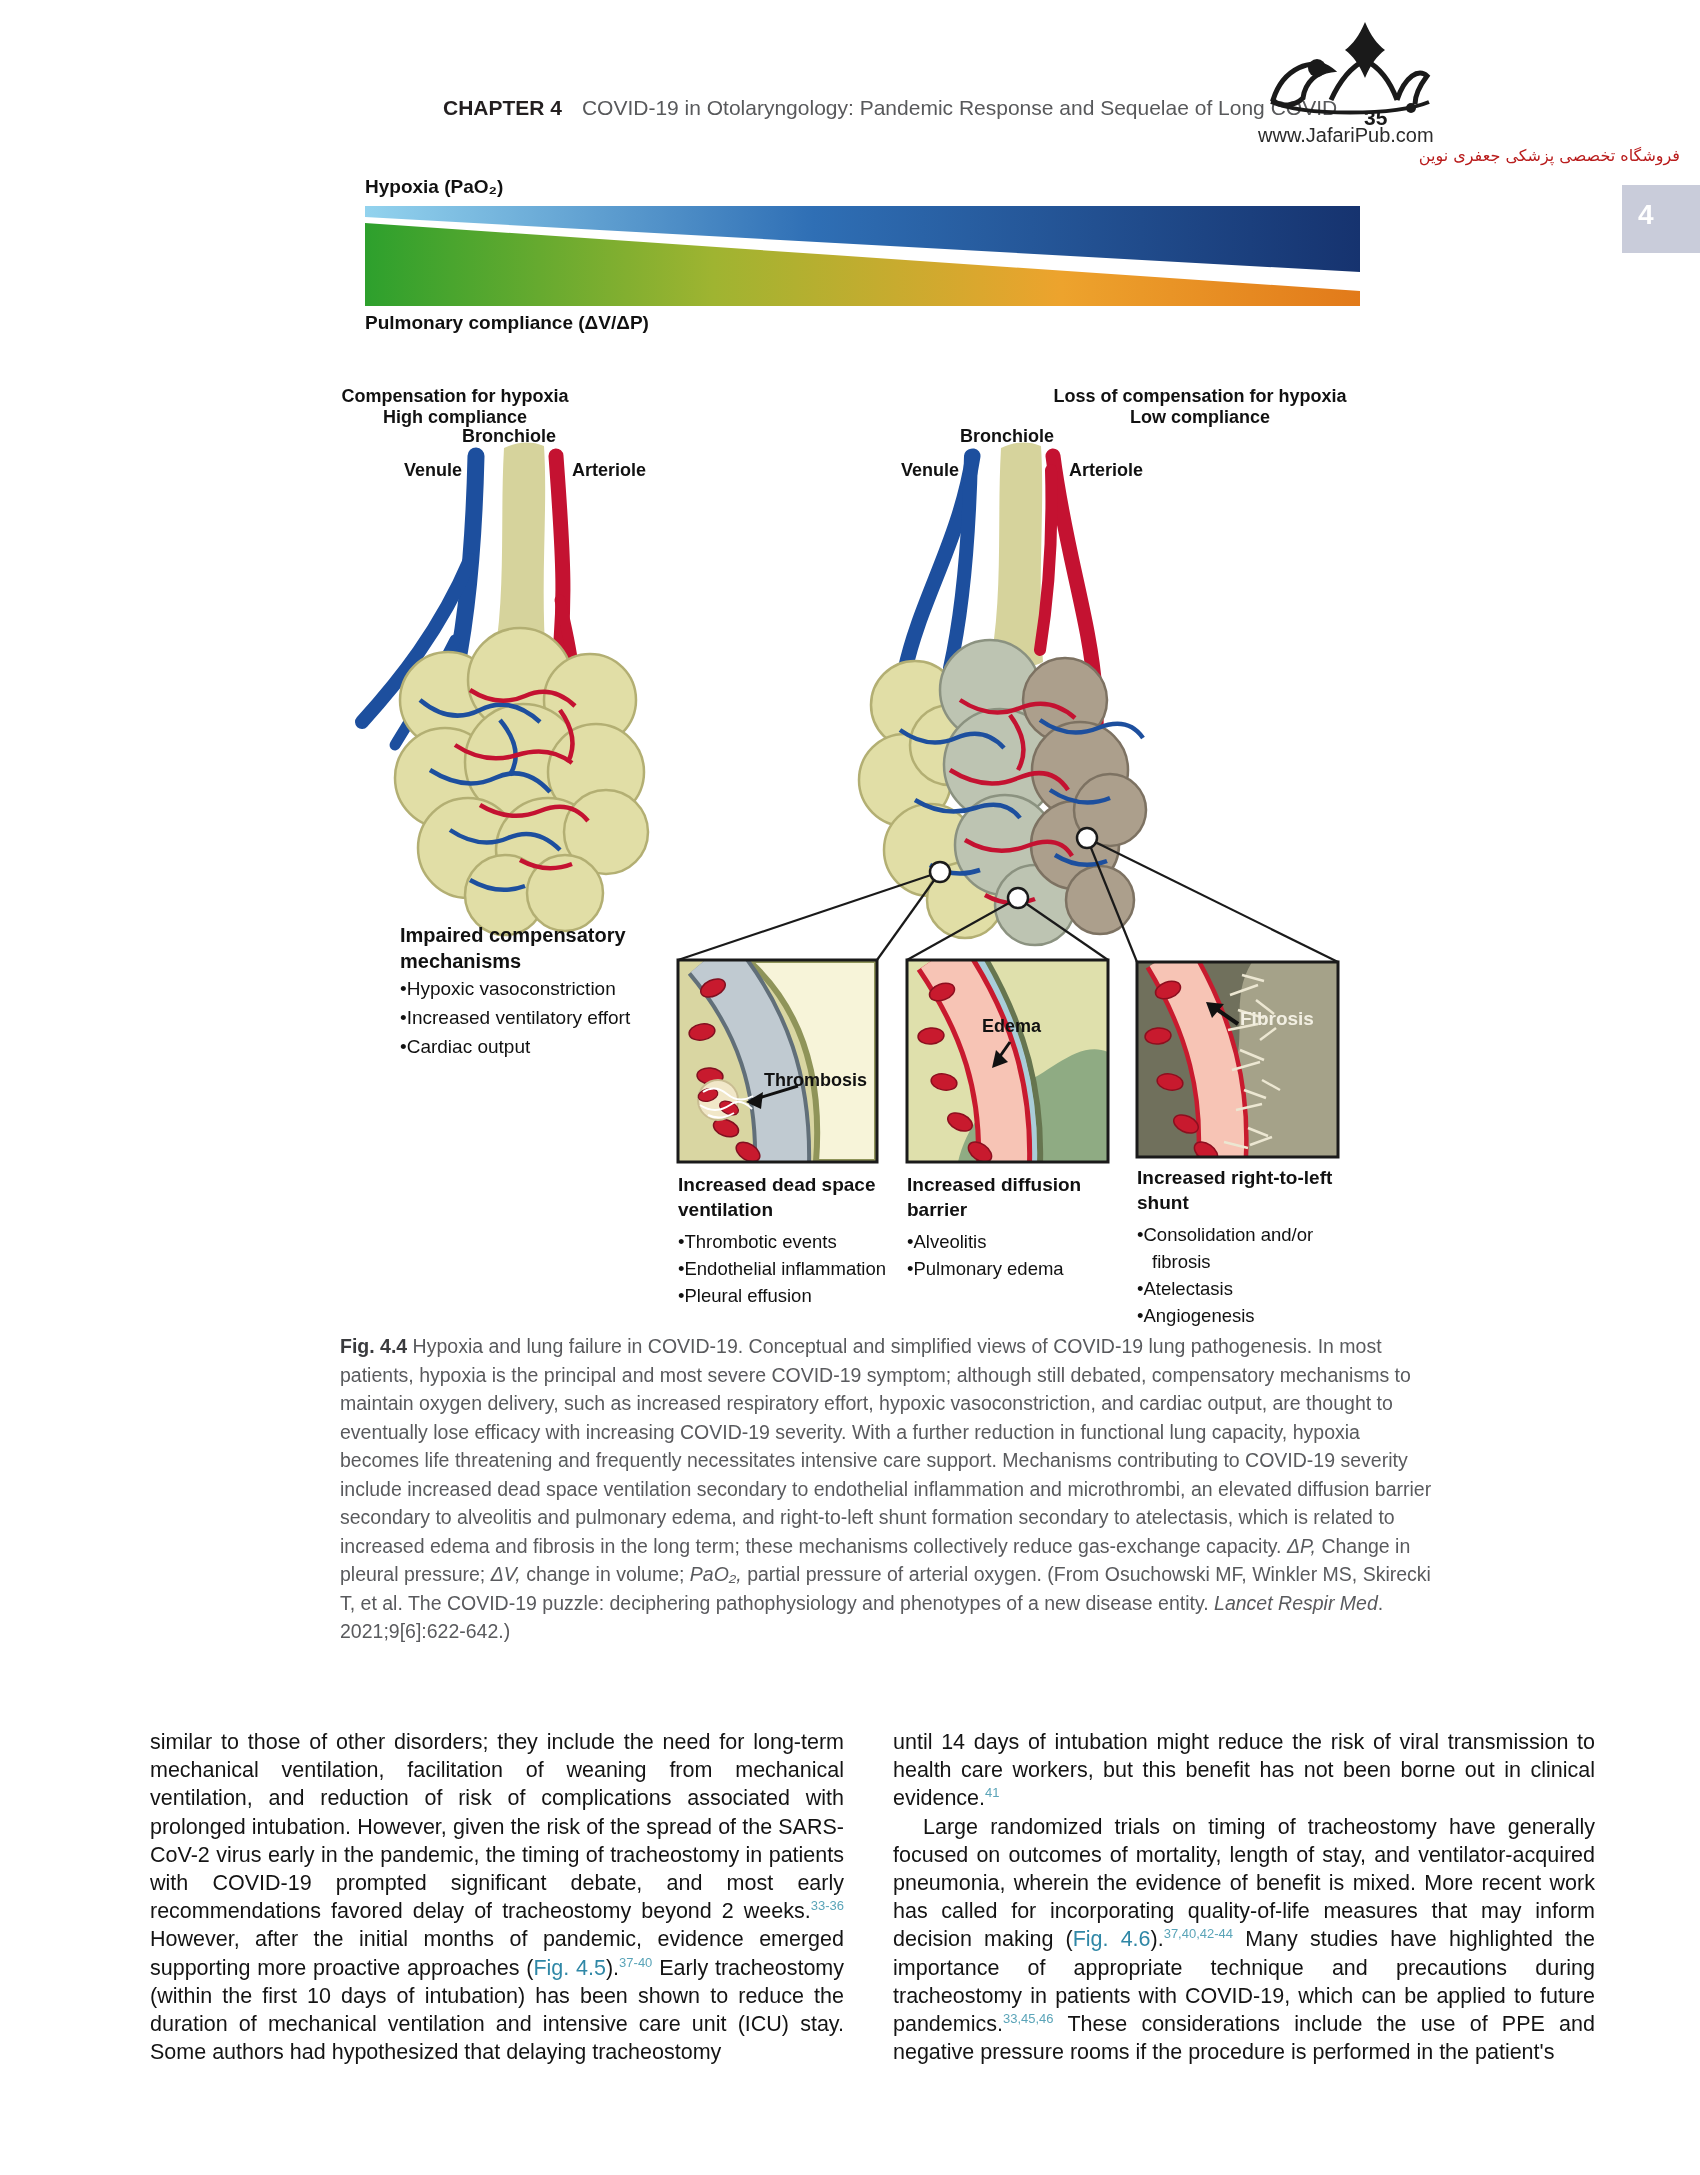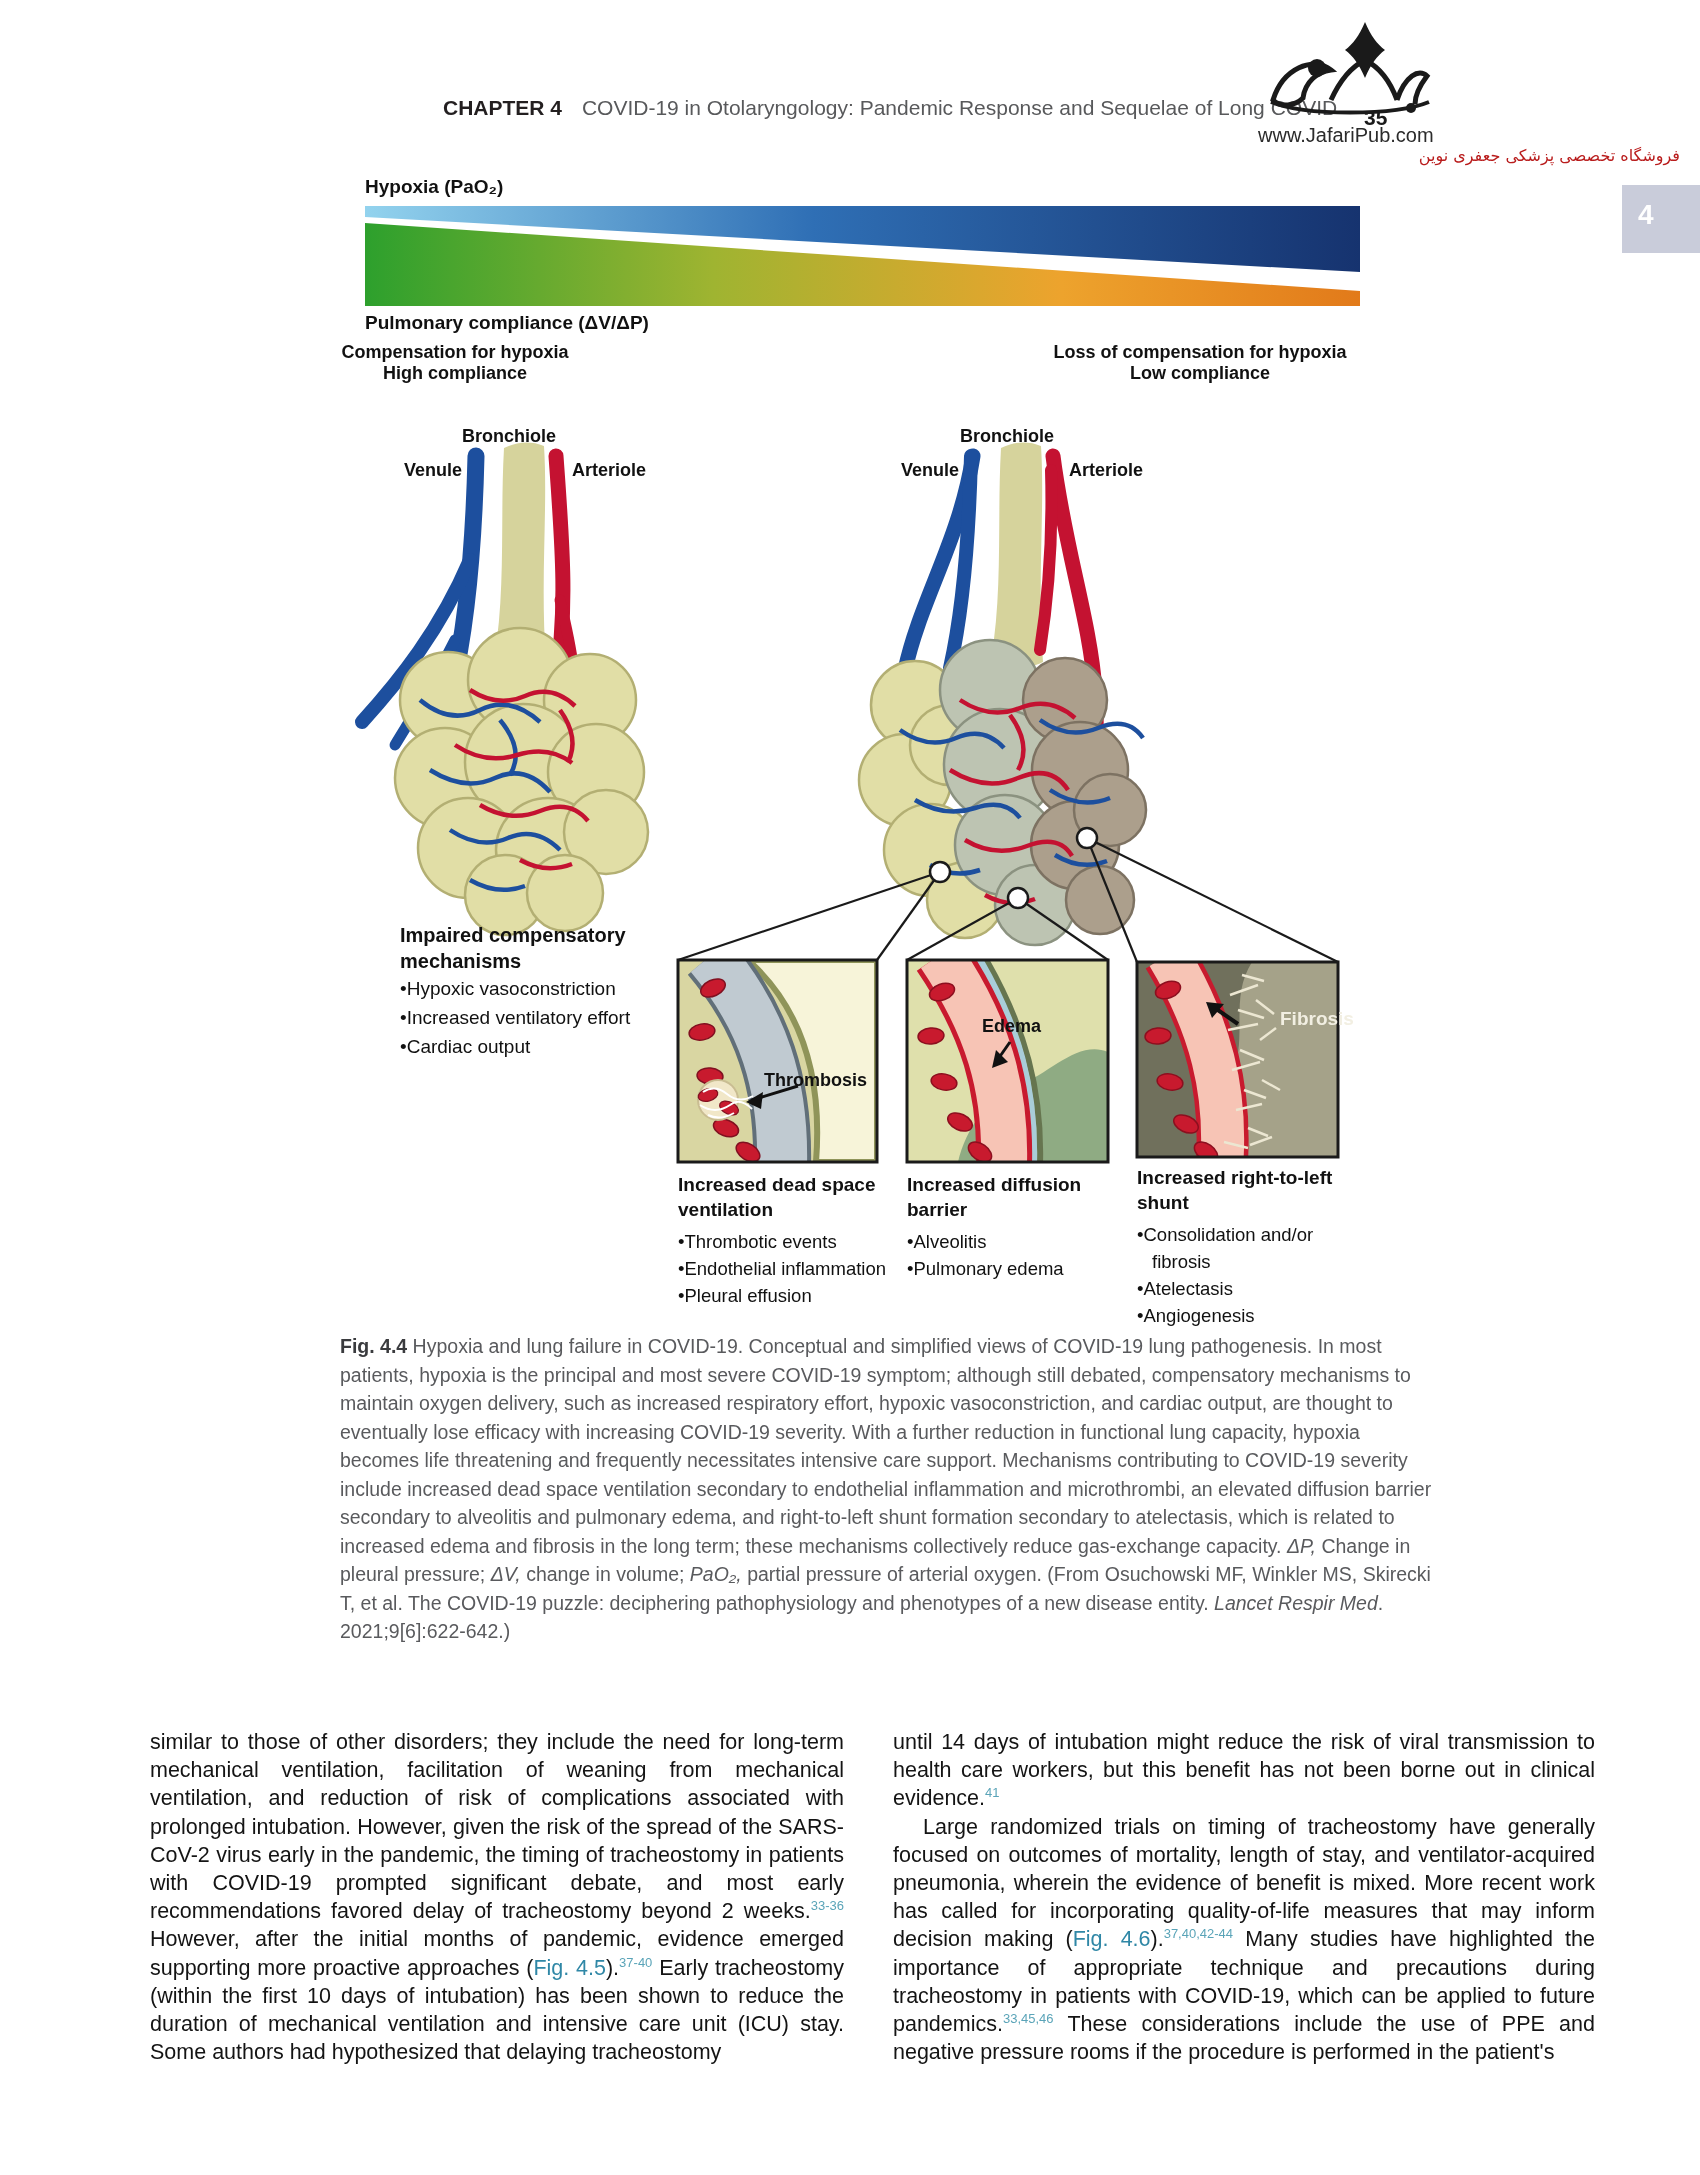--- a/index.html
+++ b/index.html
@@ -14,21 +14,21 @@
   .site-url{position:absolute;left:1258px;top:124px;width:175px;text-align:center;font-size:20px;color:#2b2b2b;}
   .site-tagline{position:absolute;left:1280px;top:146px;width:400px;text-align:right;direction:rtl;
                 font-family:"DejaVu Sans",sans-serif;font-size:16px;color:#b91c1c;}
   .side-tab{position:absolute;left:1622px;top:185px;width:78px;height:68px;background:#c9ccda;}
   .side-tab span{display:block;padding:14px 0 0 16px;font-size:28px;font-weight:bold;color:#ffffff;}
   
   .fig-svg{position:absolute;left:0;top:0;width:1700px;height:1700px;}
   .fig-label{position:absolute;font-weight:bold;color:#111;}
   .lbl-18{font-size:18px;}
   .lbl-19{font-size:19px;}
-  .centered{text-align:center;}
+  .centered{text-align:center;margin-top:44px;}
   .panel-annot{position:absolute;font-size:18px;font-weight:bold;color:#111;}
   .panel-annot.light{color:#f2efe2;font-size:19px;}
   .impaired-block{position:absolute;left:400px;top:922px;width:275px;}
   .impaired-heading{font-size:20px;font-weight:bold;line-height:26px;color:#111;}
   .fig-bullet{font-size:19px;line-height:29px;color:#111;padding-left:15px;text-indent:-15px;}
   .fig-bullet::before{content:"\2022 ";}
   .panel-block{position:absolute;width:215px;}
   .panel-title{font-size:19px;font-weight:bold;line-height:25px;color:#111;margin-bottom:6px;}
   .panel-block .fig-bullet{font-size:18.5px;line-height:27px;}
   .figure-caption{position:absolute;left:340px;top:1332px;width:1102px;
@@ -296,21 +296,21 @@
   <div class="fig-label lbl-18" style="left:462px;top:426px;">Bronchiole</div>
   <div class="fig-label lbl-18" style="left:404px;top:460px;">Venule</div>
   <div class="fig-label lbl-18" style="left:572px;top:460px;">Arteriole</div>
 
   <div class="fig-label lbl-18" style="left:960px;top:426px;">Bronchiole</div>
   <div class="fig-label lbl-18" style="left:901px;top:460px;">Venule</div>
   <div class="fig-label lbl-18" style="left:1069px;top:460px;">Arteriole</div>
 
   <div class="panel-annot" style="left:764px;top:1070px;">Thrombosis</div>
   <div class="panel-annot" style="left:982px;top:1016px;">Edema</div>
-  <div class="panel-annot light" style="left:1240px;top:1008px;padding-left:40px;">Fibrosis</div>
+  <div class="panel-annot light" style="left:1240px;top:1008px;">Fibrosis</div>
 
   <div class="impaired-block">
     <div class="impaired-heading">Impaired compensatory mechanisms</div>
     <div id="impaired-bullets">
         <div class="fig-bullet">Hypoxic vasoconstriction</div>
         <div class="fig-bullet">Increased ventilatory effort</div>
         <div class="fig-bullet">Cardiac output</div>
       </div>
   </div>
 

